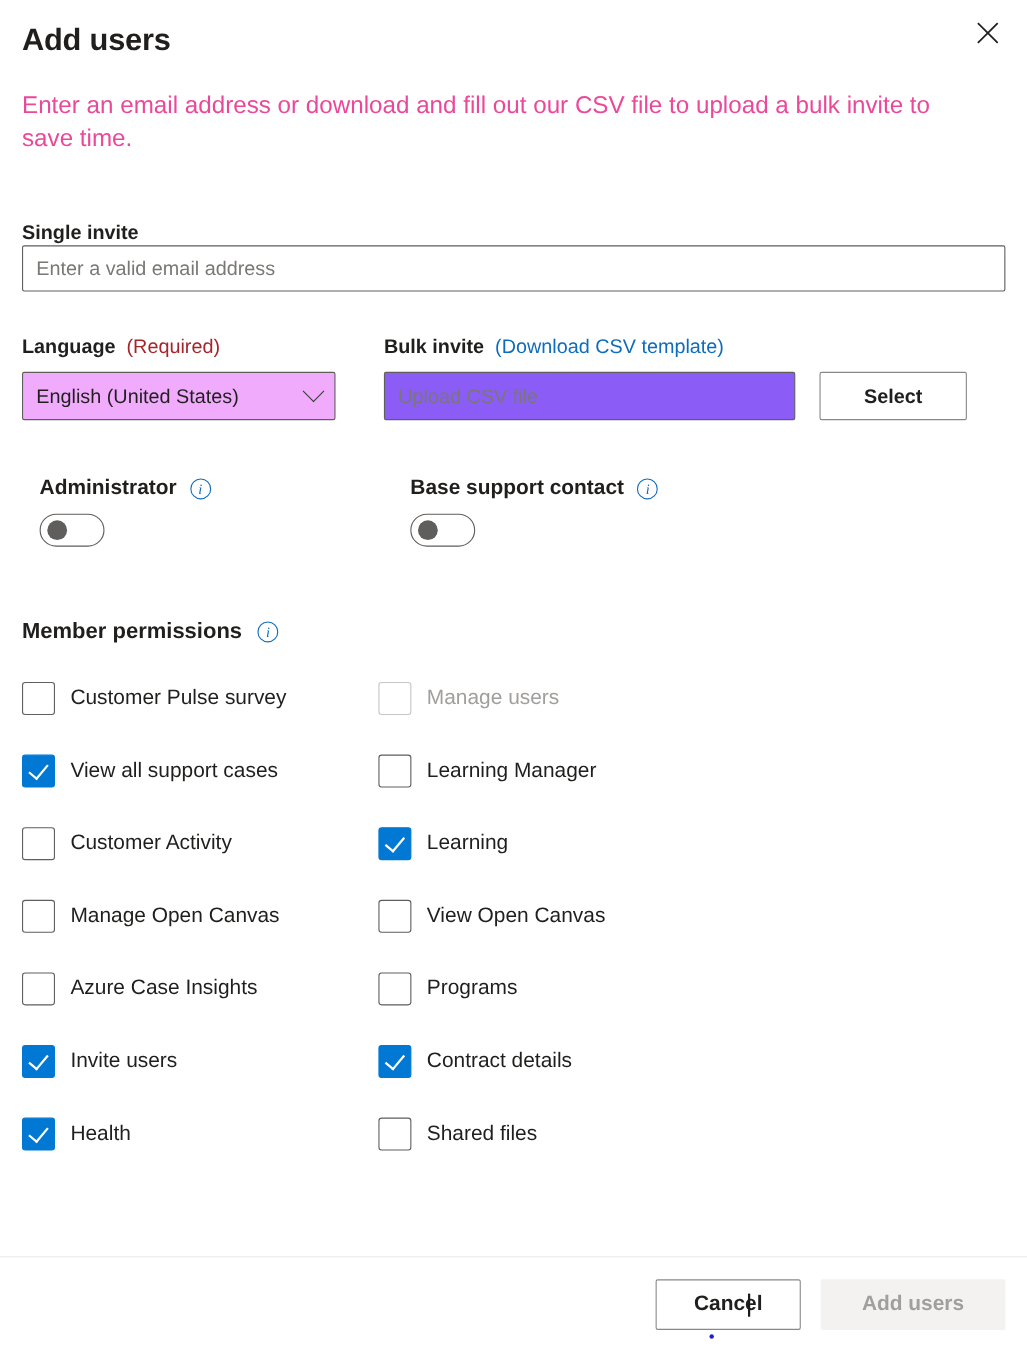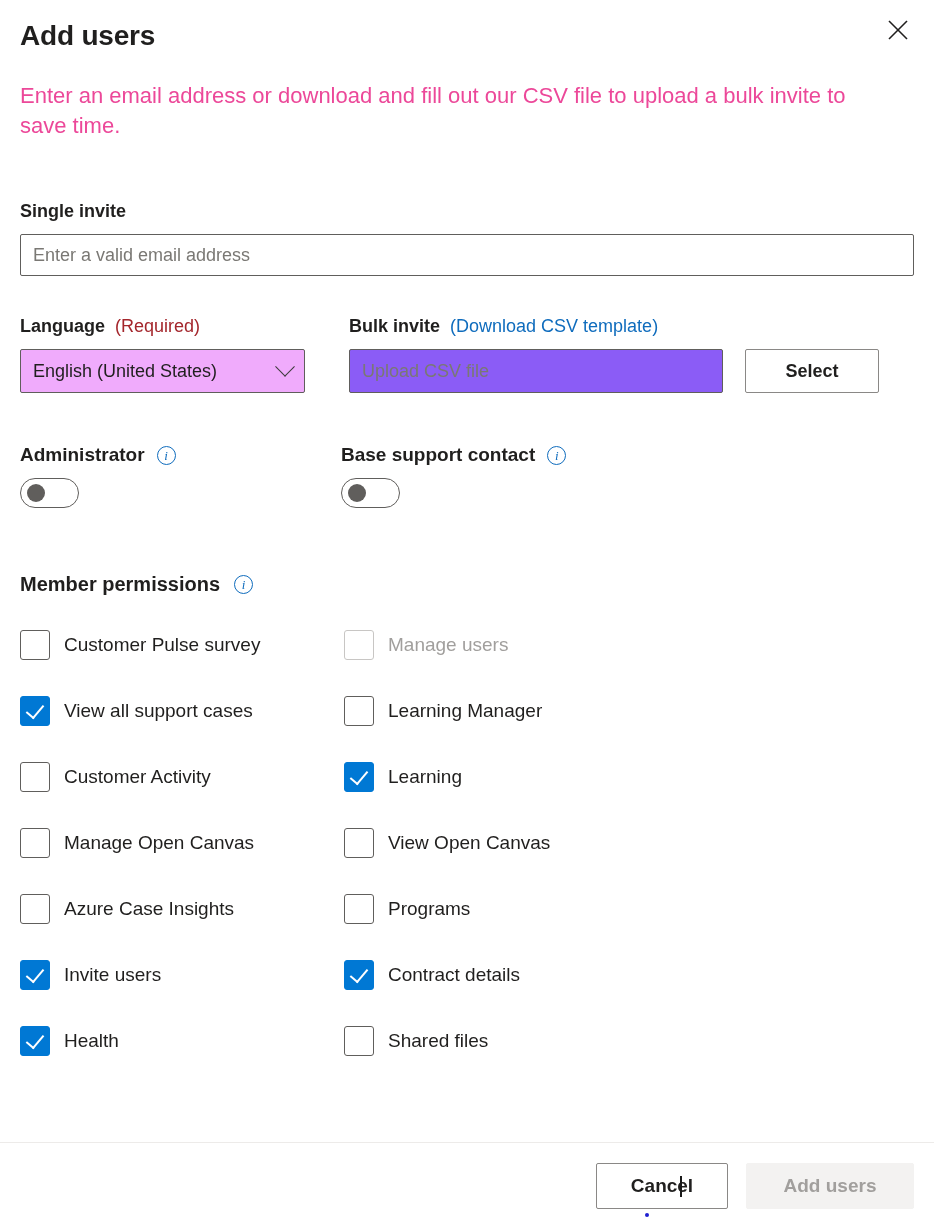--- a/index.html
+++ b/index.html
@@ -80,21 +80,20 @@
     align-items: baseline;
     gap: 10px;
   }
 
   .section-single { margin-top: 58px; }
 
   .text-input {
     display: block;
     width: 894px;
     height: 42px;
-    margin-top: 11px;
     border: 1px solid #605e5c;
     border-radius: 2px;
     background: #ffffff;
     font-family: "Liberation Sans", sans-serif;
     font-size: 18px;
     color: #201f1e;
     padding: 0 12px;
     outline: none;
   }
   .text-input::placeholder { color: #7a7874; }
@@ -182,21 +181,21 @@
     font-weight: 600;
     color: #201f1e;
     cursor: pointer;
   }
 
   
   .row-toggles {
     display: flex;
     margin-top: 51px;
   }
-  .toggle-group { flex: 0 0 auto; }
+  .toggle-group { flex: 0 0 auto; margin-left: 16px; }
   .toggle-group.admin { width: 321px; }
 
   .toggle-label-row {
     display: flex;
     align-items: center;
     gap: 12px;
   }
   .toggle-title {
     font-size: 19px;
     font-weight: 600;

